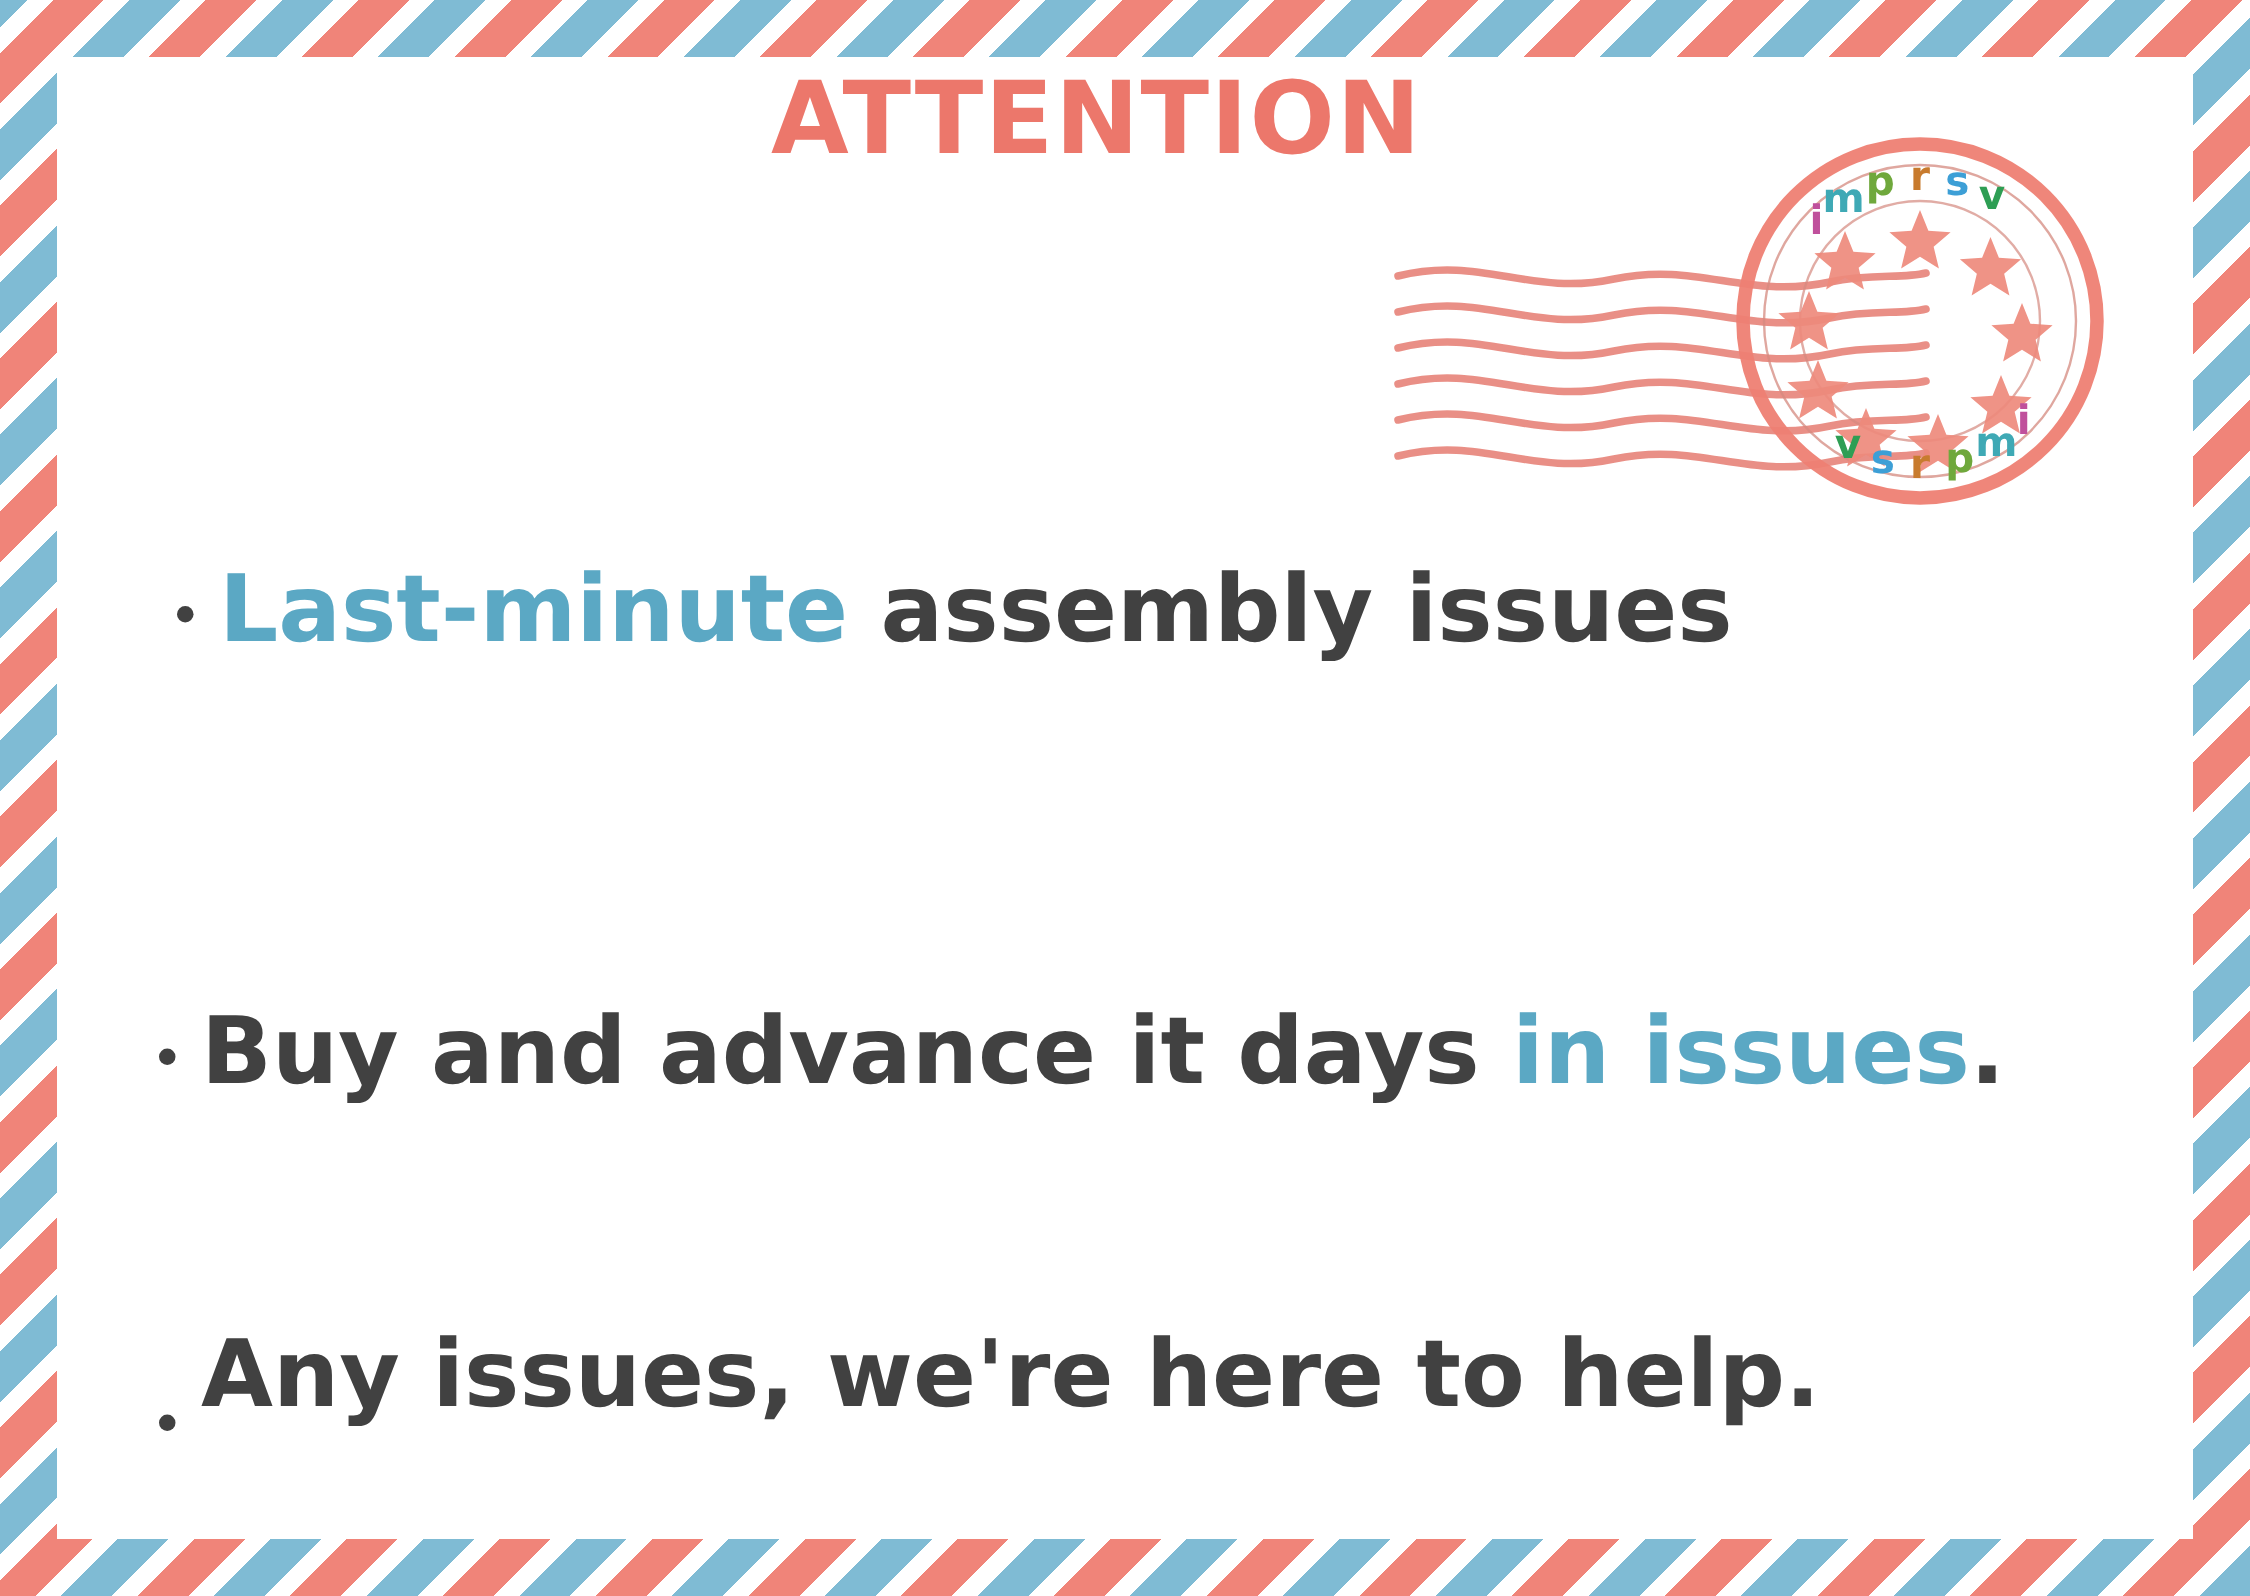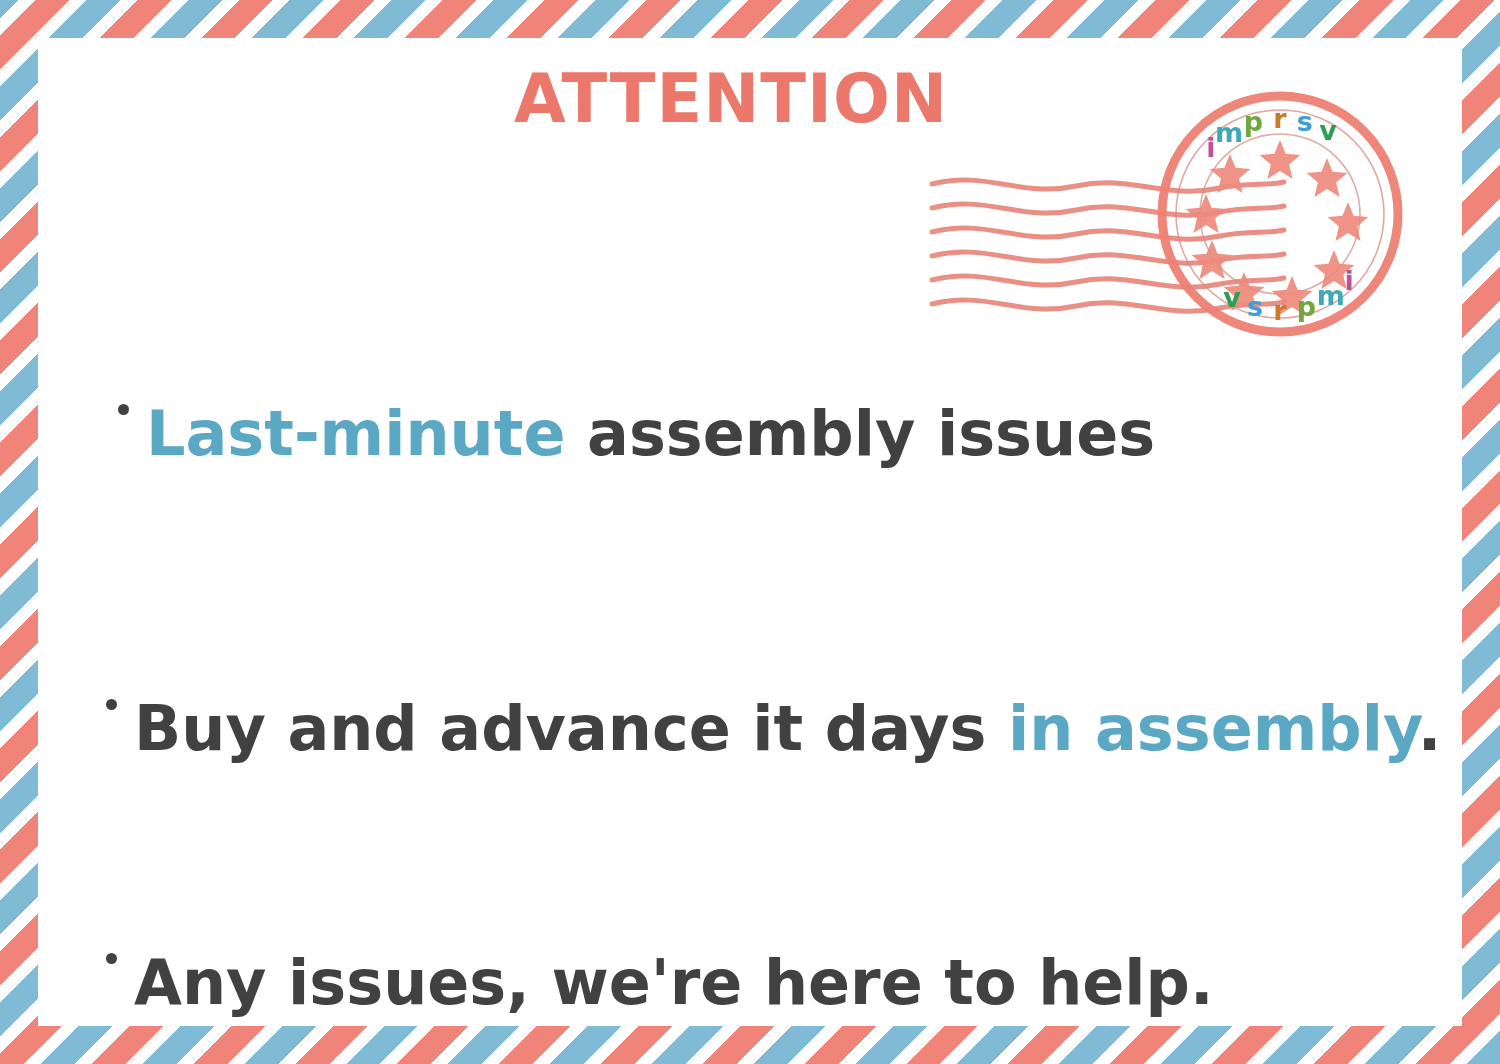--- a/index.html
+++ b/index.html
@@ -48,21 +48,21 @@
     right: 38px;
     bottom: 38px;
     z-index: 3;
   }
 
   
   .title {
     position: absolute;
     left: 0;
     right: 0;
-    top: 22px;
+    top: 2px;
     text-align: center;
     font-family: "DejaVu Sans", sans-serif;
     font-weight: bold;
     font-size: 67px;
     letter-spacing: 1px;
     color: var(--coral-text);
     white-space: nowrap;
     text-indent: -38px;
   }
 
@@ -133,34 +133,33 @@
   .bullet-dot {
     flex: 0 0 auto;
     width: 11px;
     height: 11px;
     border-radius: 50%;
     background: var(--dark);
     margin-right: 17px;
   }
   .bullet-text {
     display: block;
-    margin-top: 28px;
   }
   .ln {
     display: block;
   }
   .teal { color: var(--teal); }
 
   #b1 { left: 80px; top: 330px; font-size: 62px; line-height: 1.22; }
   #b1 .bullet-dot { margin-top: 36px; }
 
   #b2 { left: 68px; top: 625px; font-size: 62px; line-height: 1.22; }
   #b2 .bullet-dot { margin-top: 36px; }
 
-  #b3 { left: 68px; top: 879px; font-size: 62px; line-height: 1.22; }
+  #b3 { left: 68px; top: 840px; font-size: 62px; line-height: 1.22; align-items: flex-end; }
   #b3 .bullet-dot { margin-top: 36px; }
 </style>
 </head>
 <body>
 
 <div id="page" style="--coral: #F08479; --coral-text: #EC776B; --blue: #7FBBD4; --teal: #5BA8C4; --dark: #414141;">
 
   <div class="airmail-border"></div>
   <div class="airmail-inner"></div>
 
@@ -250,21 +249,21 @@
           <span class="ln">
             <span class="teal">Last-minute</span><span> assembly issues</span>
           </span>
         </span>
       </div>
 
       <div class="bullet-row" id="b2">
         <span class="bullet-dot"></span>
         <span class="bullet-text">
           <span class="ln">
-            <span>Buy and advance it days </span><span class="teal">in assembly</span><span>.</span>
+            <span>Buy and advance it days </span><span class="teal">in issues</span><span>.</span>
           </span>
         </span>
       </div>
 
       <div class="bullet-row" id="b3">
         <span class="bullet-dot"></span>
         <span class="bullet-text">
           <span class="ln">
             <span>Any issues, we're here to help.</span>
           </span>

